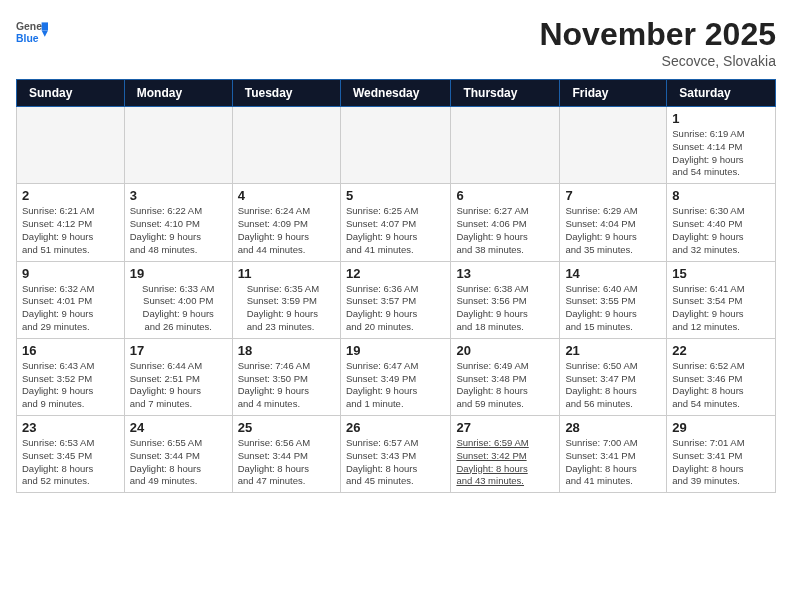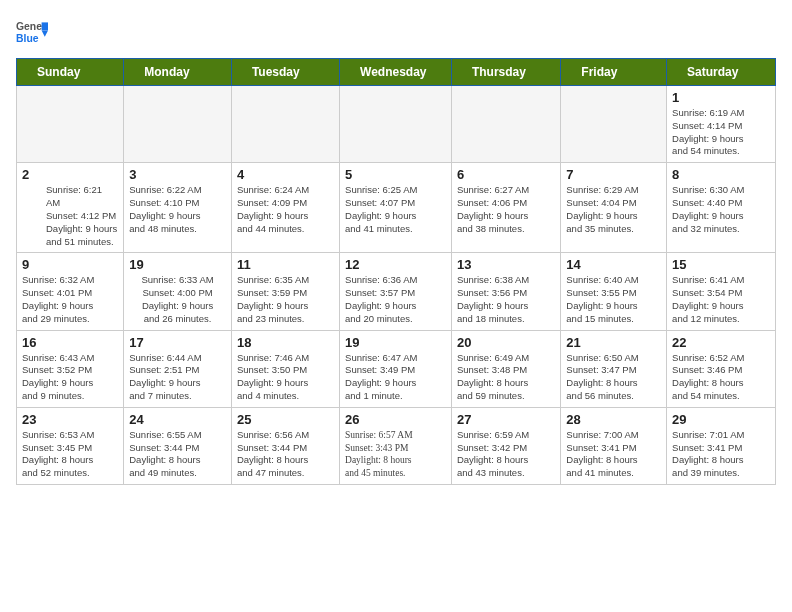--- a/index.html
+++ b/index.html
@@ -36,25 +36,25 @@
     .location {
       font-size: 14px;
       color: #555;
     }
     .calendar {
       width: 100%;
       border-collapse: collapse;
       border: 1px solid #ccc;
     }
     .calendar th {
-      background-color: #4d7c0f;
+      background-color: #0f172a;
       color: #fff;
       font-size: 12px;
       font-weight: bold;
-      padding: 6px 20px;
+      padding: 6px 12px;
       text-align: left;
       border: 1px solid #1a5ea8;
     }
     .calendar td {
       border: 1px solid #ccc;
       vertical-align: top;
       padding: 4px 5px;
       font-size: 10px;
       color: #333;
       width: 113px;
@@ -81,20 +81,24 @@
 
 <div class="header">
   <div class="logo">
     <svg class="logo-icon" viewBox="0 0 40 40" width="40" height="40">
       <text x="0" y="18" font-size="13" font-weight="bold" fill="#555" font-family="Arial">General</text>
       <text x="0" y="32" font-size="13" font-weight="bold" fill="#1a73e8" font-family="Arial">Blue</text>
       <polygon points="32,8 40,8 40,18 32,18" fill="#1a73e8"></polygon>
       <polygon points="32,18 40,18 36,26" fill="#1a73e8"></polygon>
     </svg>
   </div>
+  <div class="title-block">
+    <div class="month-title">November 2025</div>
+    <div class="location">Secovce, Slovakia</div>
+  </div>
 </div>
 
 <table class="calendar">
   <thead>
     <tr>
     <th>Sunday</th>
         <th>Monday</th>
         <th>Tuesday</th>
         <th>Wednesday</th>
         <th>Thursday</th>
@@ -114,21 +118,21 @@
           <div class="day-number">1</div>
           <div class="day-info" style="white-space: pre-line;">Sunrise: 6:19 AM
 Sunset: 4:14 PM
 Daylight: 9 hours
 and 54 minutes.</div>
         </td>
       </tr>
       <tr>
         <td>
           <div class="day-number">2</div>
-          <div class="day-info" style="white-space: pre-line; margin-left: 24px;">Sunrise: 6:21 AM
+          <div class="day-info" style="white-space: pre-line;">Sunrise: 6:21 AM
 Sunset: 4:12 PM
 Daylight: 9 hours
 and 51 minutes.</div>
         </td>
         <td>
           <div class="day-number">3</div>
           <div class="day-info" style="white-space: pre-line;">Sunrise: 6:22 AM
 Sunset: 4:10 PM
 Daylight: 9 hours
 and 48 minutes.</div>
@@ -179,21 +183,21 @@
         </td>
         <td>
           <div class="day-number">19</div>
           <div class="day-info" style="white-space: pre-line; text-align: center;">Sunrise: 6:33 AM
 Sunset: 4:00 PM
 Daylight: 9 hours
 and 26 minutes.</div>
         </td>
         <td>
           <div class="day-number">11</div>
-          <div class="day-info" style="white-space: pre-line;">Sunrise: 6:35 AM
+          <div class="day-info" style="white-space: pre-line; margin-left: 9px;">Sunrise: 6:35 AM
 Sunset: 3:59 PM
 Daylight: 9 hours
 and 23 minutes.</div>
         </td>
         <td>
           <div class="day-number">12</div>
           <div class="day-info" style="white-space: pre-line;">Sunrise: 6:36 AM
 Sunset: 3:57 PM
 Daylight: 9 hours
 and 20 minutes.</div>
@@ -288,28 +292,28 @@
         </td>
         <td>
           <div class="day-number">25</div>
           <div class="day-info" style="white-space: pre-line;">Sunrise: 6:56 AM
 Sunset: 3:44 PM
 Daylight: 8 hours
 and 47 minutes.</div>
         </td>
         <td>
           <div class="day-number">26</div>
-          <div class="day-info" style="white-space: pre-line; font-family: Liberation Serif, serif;">Sunrise: 6:57 AM
+          <div class="day-info" style="white-space: pre-line;">Sunrise: 6:57 AM
 Sunset: 3:43 PM
 Daylight: 8 hours
 and 45 minutes.</div>
         </td>
         <td>
           <div class="day-number">27</div>
-          <div class="day-info" style="white-space: pre-line;">Sunrise: 6:59 AM
+          <div class="day-info" style="white-space: pre-line; text-decoration: underline;">Sunrise: 6:59 AM
 Sunset: 3:42 PM
 Daylight: 8 hours
 and 43 minutes.</div>
         </td>
         <td>
           <div class="day-number">28</div>
           <div class="day-info" style="white-space: pre-line;">Sunrise: 7:00 AM
 Sunset: 3:41 PM
 Daylight: 8 hours
 and 41 minutes.</div>

